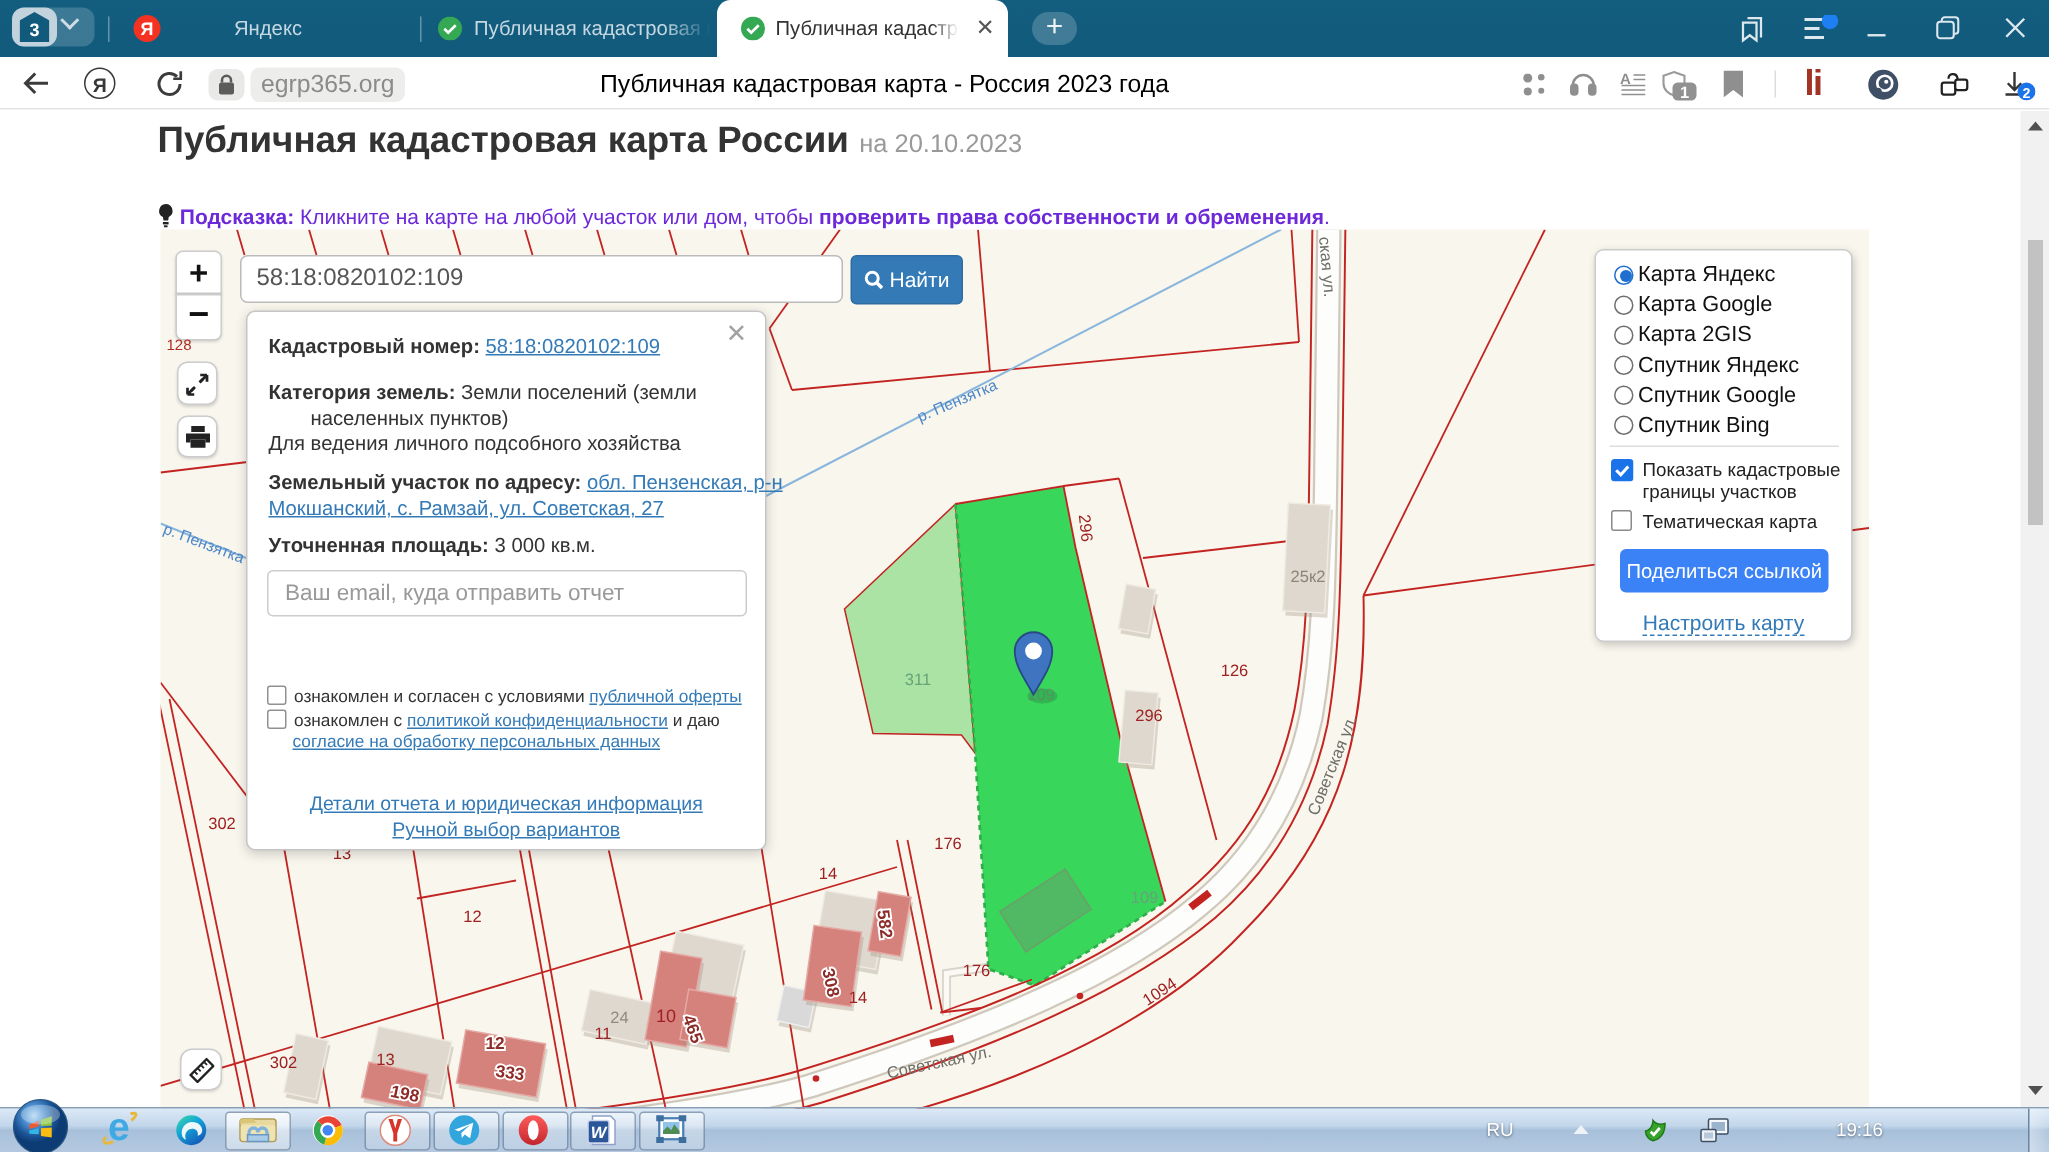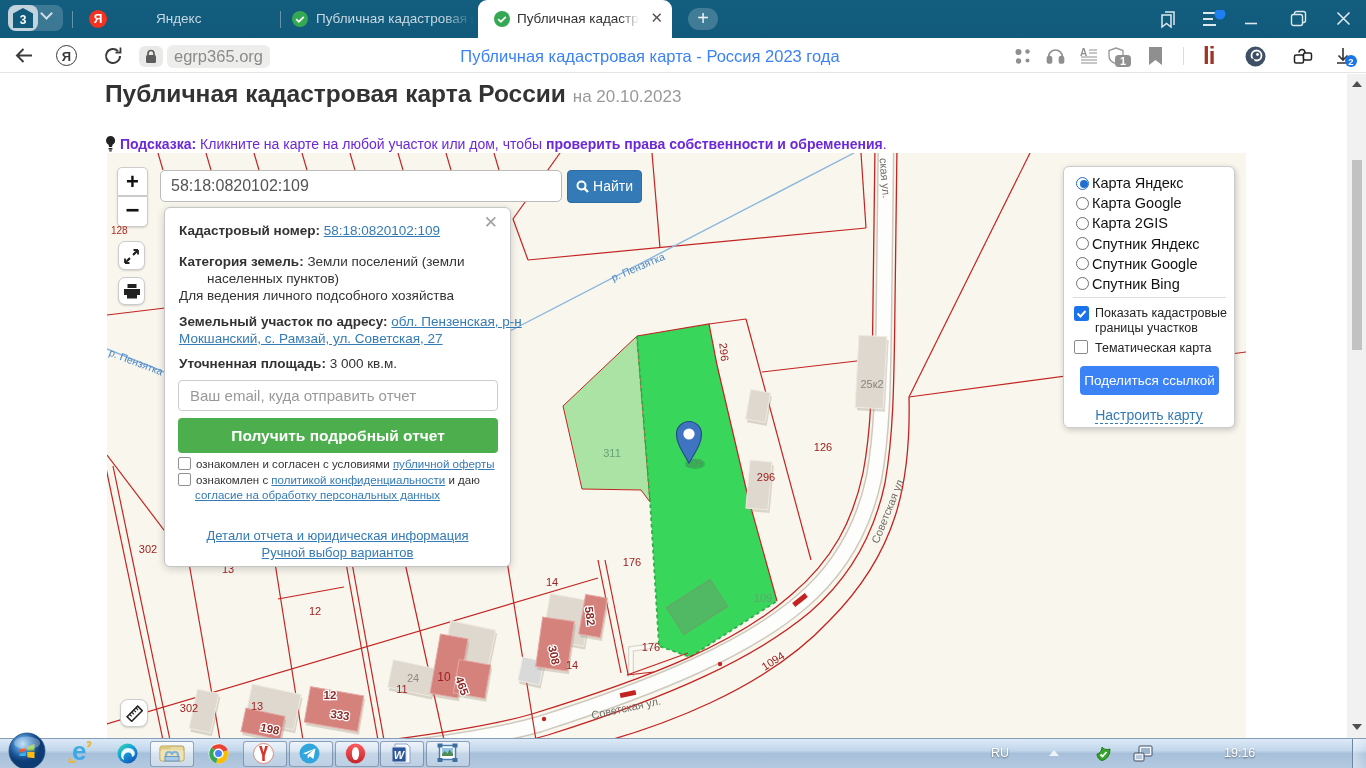--- a/index.html
+++ b/index.html
@@ -13,21 +13,21 @@
 .vsep{position:absolute;top:11px;width:1px;height:17px;background:rgba(255,255,255,.35);}
 .favic{position:absolute;top:10px;width:18px;height:18px;border-radius:50%;color:#fff;text-align:center;font-size:12px;font-weight:bold;line-height:18px;}
 .tabtxt{position:absolute;top:11px;font-size:13.5px;color:#c6d8e2;white-space:nowrap;overflow:hidden;}
 #activetab{position:absolute;left:478px;top:0px;width:194px;height:38px;background:#fff;border-radius:9px 9px 0 0;}
 #activetab .txt{position:absolute;left:39px;top:11px;font-size:13.5px;color:#333;width:122px;white-space:nowrap;overflow:hidden;-webkit-mask-image:linear-gradient(90deg,#000 85%,transparent);}
 #activetab .x{position:absolute;right:9px;top:9px;font-size:15px;color:#555;}
 #plusbtn{position:absolute;left:688px;top:8px;width:30px;height:22px;border-radius:11px;background:rgba(255,255,255,.2);color:#eaf2f6;text-align:center;line-height:20px;font-size:20px;}
 
 #addr{position:absolute;left:0;top:38px;width:1366px;height:35px;background:#fff;border-bottom:1px solid #e4e4e4;}
 .pill{position:absolute;background:#ededec;border-radius:6px;}
-#addrtitle{position:absolute;top:9px;left:400px;width:500px;text-align:center;font-size:16.5px;color:#3b82f6;white-space:nowrap;}
+#addrtitle{position:absolute;top:9px;left:400px;width:500px;text-align:left;font-size:16.5px;color:#000000;white-space:nowrap;}
 
 #page{position:absolute;left:0;top:74px;width:1366px;height:664px;background:#fff;}
 h1{position:absolute;left:105px;top:6px;font-size:24.5px;font-weight:bold;color:#333;white-space:nowrap;}
 h1 small{font-size:17px;color:#999;font-weight:normal;}
 #hint{position:absolute;left:105px;top:62px;font-size:14px;color:#6d28d9;}
 
 #map{position:absolute;left:107px;top:79px;width:1139px;height:587px;background:#f8f6ed;overflow:hidden;}
 .mapbtn{position:absolute;background:#fff;border:1px solid #ccc;color:#111;text-align:center;box-shadow:0 1px 2px rgba(0,0,0,.15);}
 #searchin{position:absolute;left:160px;top:96px;width:402px;height:32px;background:#fff;border:1px solid #bbb;border-radius:5px;font-size:16px;color:#555;padding:6px 10px;z-index:30;}
 #searchbtn{position:absolute;left:567px;top:96px;width:75px;height:33px;background:#337ab7;border:1px solid #2e6da4;border-radius:4px;color:#fff;font-size:14px;text-align:center;line-height:31px;z-index:30;}
@@ -360,21 +360,20 @@
 <div id="popup">
  <div class="x">✕</div>
  <div class="pl" style="top:15px;"><b>Кадастровый номер:</b> <a>58:18:0820102:109</a></div>
  <div class="pl" style="top:46px;"><b>Категория земель:</b> Земли поселений (земли</div>
  <div class="pl" style="top:63px;margin-left:28px;">населенных пунктов)</div>
  <div class="pl" style="top:80px;">Для ведения личного подсобного хозяйства</div>
  <div class="pl" style="top:106px;"><b>Земельный участок по адресу:</b> <a>обл. Пензенская, р-н</a></div>
  <div class="pl" style="top:123px;"><a>Мокшанский, с. Рамзай, ул. Советская, 27</a></div>
  <div class="pl" style="top:148px;"><b>Уточненная площадь:</b> 3 000 кв.м.</div>
  <div id="email">Ваш email, куда отправить отчет</div>
- <div id="greenbtn">Получить подробный отчет</div>
  <div class="cbrow" style="top:249px;"><span class="cb"></span>ознакомлен и согласен с условиями <a>публичной оферты</a></div>
  <div class="cbrow" style="top:265px;"><span class="cb"></span>ознакомлен с <a>политикой конфиденциальности</a> и даю</div>
  <div class="cbrow" style="top:281px;left:30px;"><a>согласие на обработку персональных данных</a></div>
  <div class="ctr" style="top:320px;"><a>Детали отчета и юридическая информация</a></div>
  <div class="ctr" style="top:337px;"><a>Ручной выбор вариантов</a></div>
 </div>
 
 <div id="rpanel">
  <div style="position:absolute;left:9px;top:6px;">
   <span class="radio sel"><i></i>Карта Яндекс</span>

